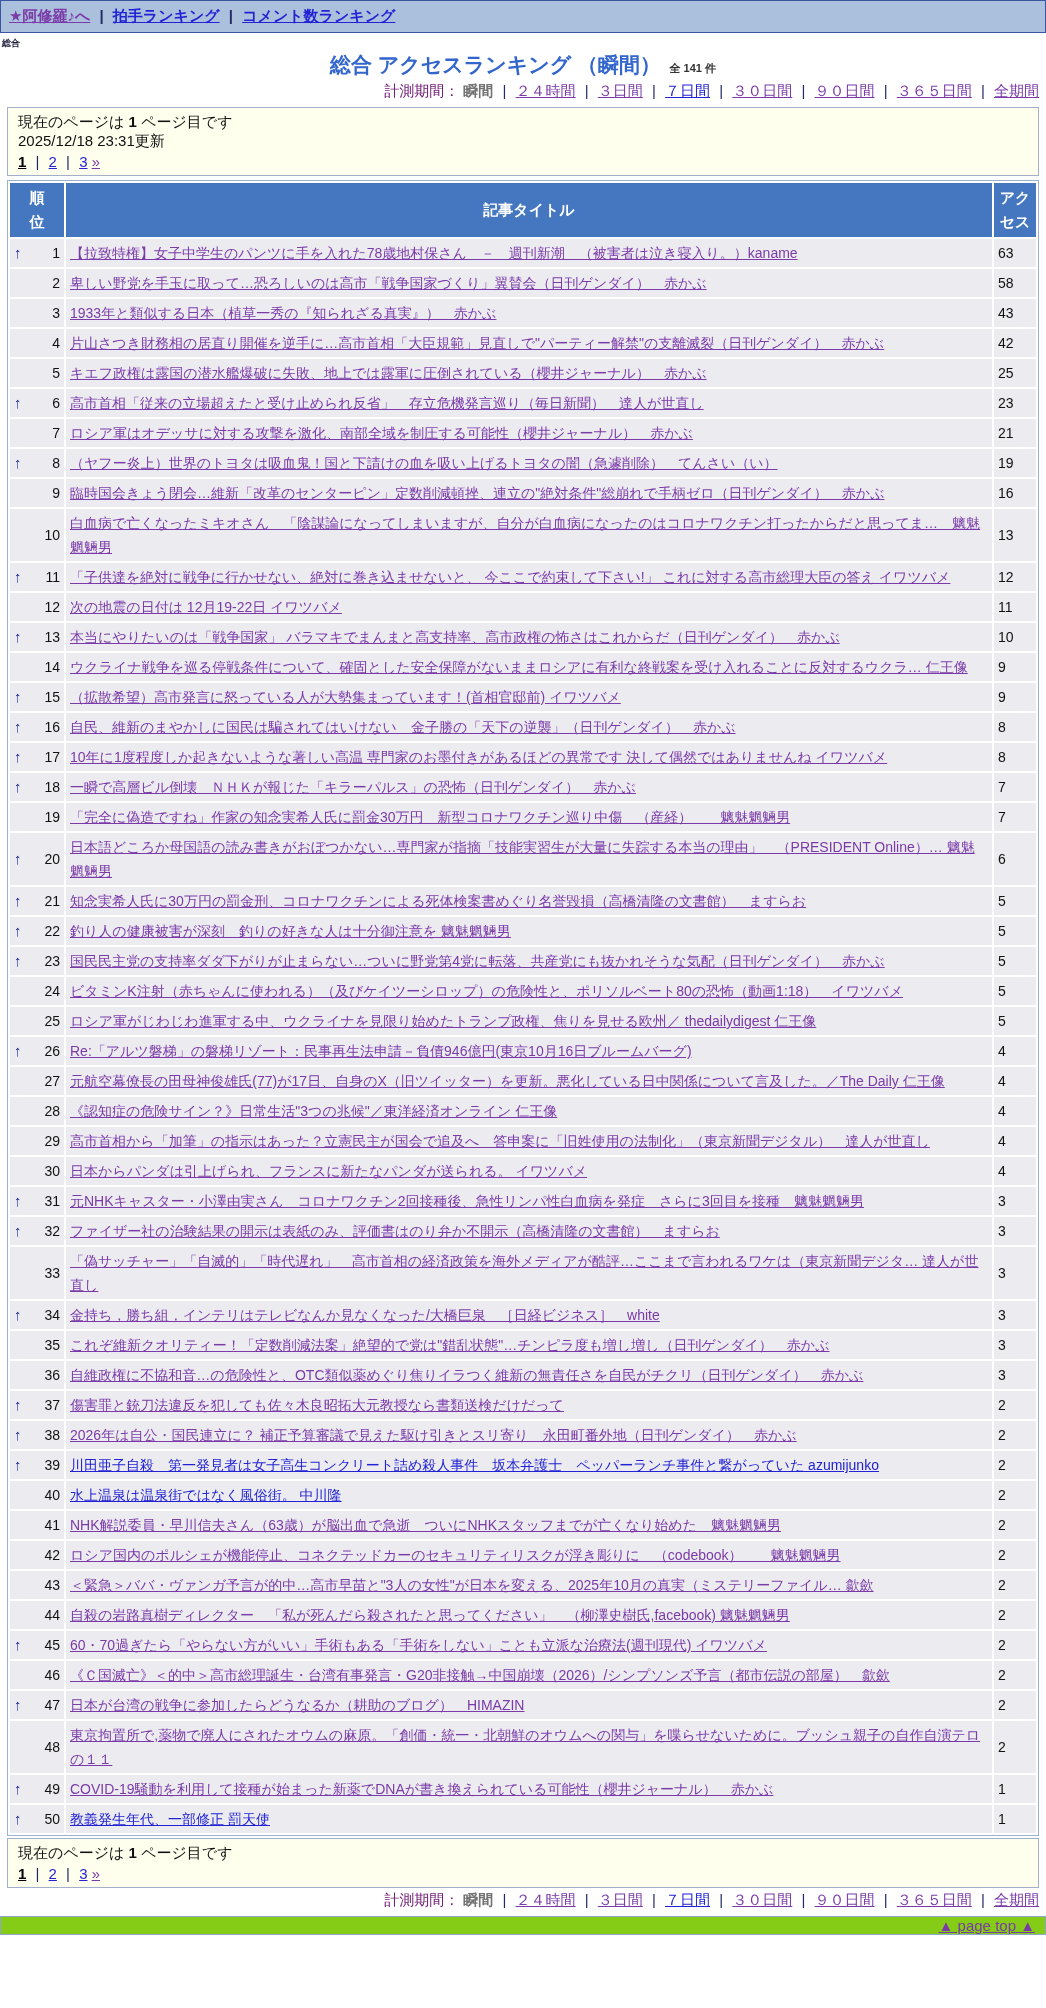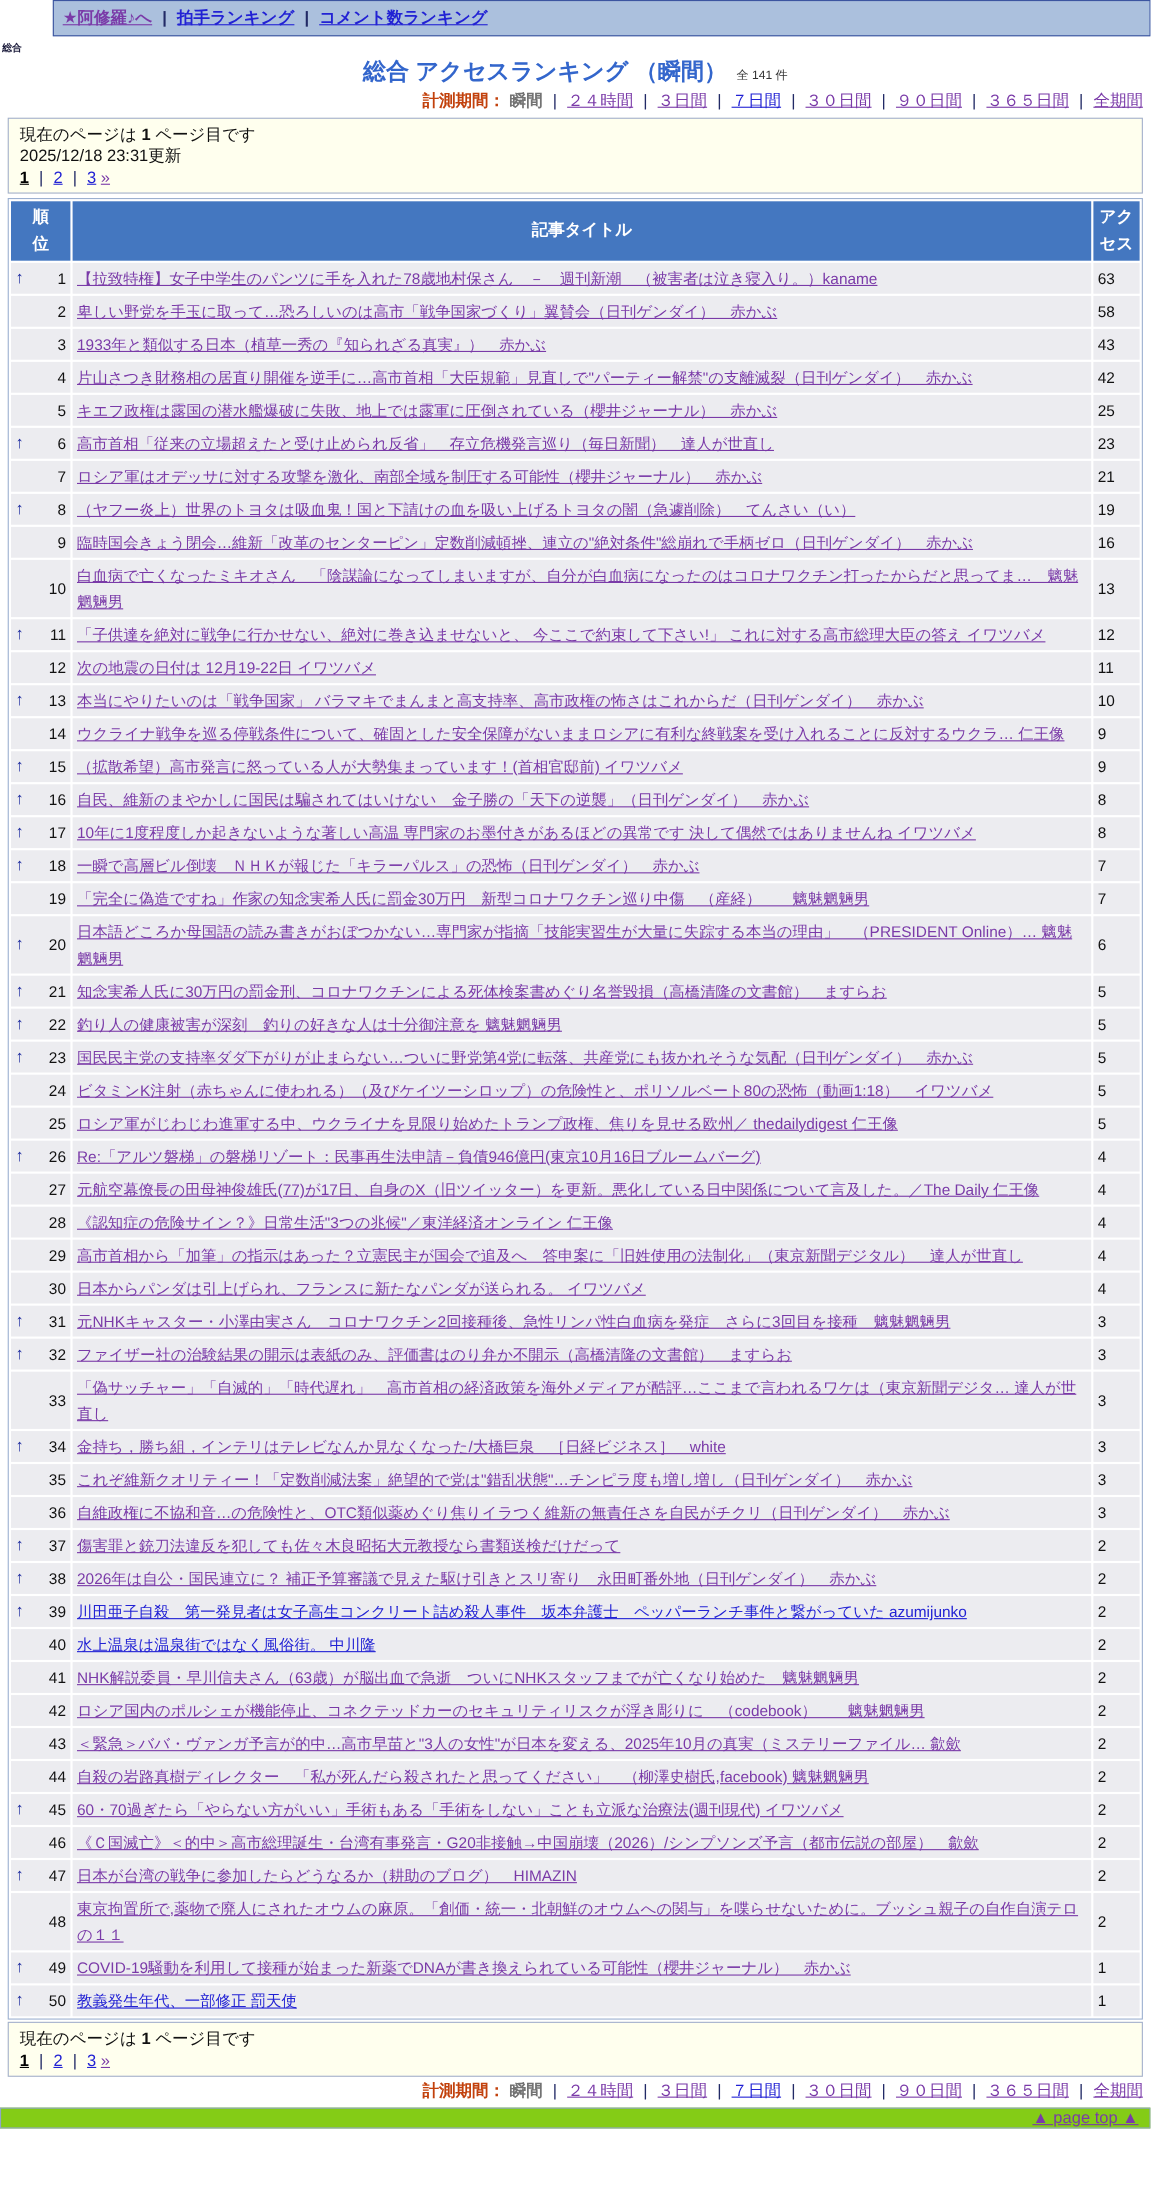--- a/index.html
+++ b/index.html
@@ -8,31 +8,31 @@
     font-family:"Liberation Sans","DejaVu Sans",sans-serif;
     -webkit-font-smoothing:antialiased;
   }
   a{text-decoration:underline;cursor:pointer;}
   .lnk-blue{color:#2222d4;}
   .lnk-purple{color:#7a3aa8;}
   .sep{color:#222a66;margin:0 5px;}
   
   .navbar{
     background:#abc0dd;border:1px solid #3c55a0;
-    padding:6px 8px;font-size:15px;font-weight:bold;margin-left:48px;
+    padding:6px 8px;font-size:15px;font-weight:bold;
   }
   
   .section-label{font-size:9px;font-weight:bold;color:#1a1a3a;margin:4px 0 1px 2px;}
   
   .title-line{text-align:center;margin:1px 0 2px 0;}
   .title-main{color:#3366cc;font-size:21px;font-weight:bold;}
-  .title-count{color:#333333;font-size:11px;font-weight:normal;margin-left:4px;}
+  .title-count{color:#333333;font-size:11px;font-weight:bold;margin-left:4px;}
   
   .period-line{text-align:right;font-size:15px;color:#111;margin:3px 7px 6px 0;}
-  .period-label{font-weight:bold;color:#c2410c;}
+  .period-label{font-weight:normal;color:#701a75;}
   .period-current{font-weight:bold;color:#737373;}
   
   .pager-box{
     margin:0 7px;background:#ffffee;border:1px solid #a3b0cc;
     padding:5px 10px;font-size:15px;color:#111;
   }
   .pline1{display:flex;justify-content:flex-start;align-items:baseline;flex-direction:column;}
   .pline2{margin-top:2px;}
   .pg-current{font-weight:bold;color:#000;text-decoration:underline;}
   

